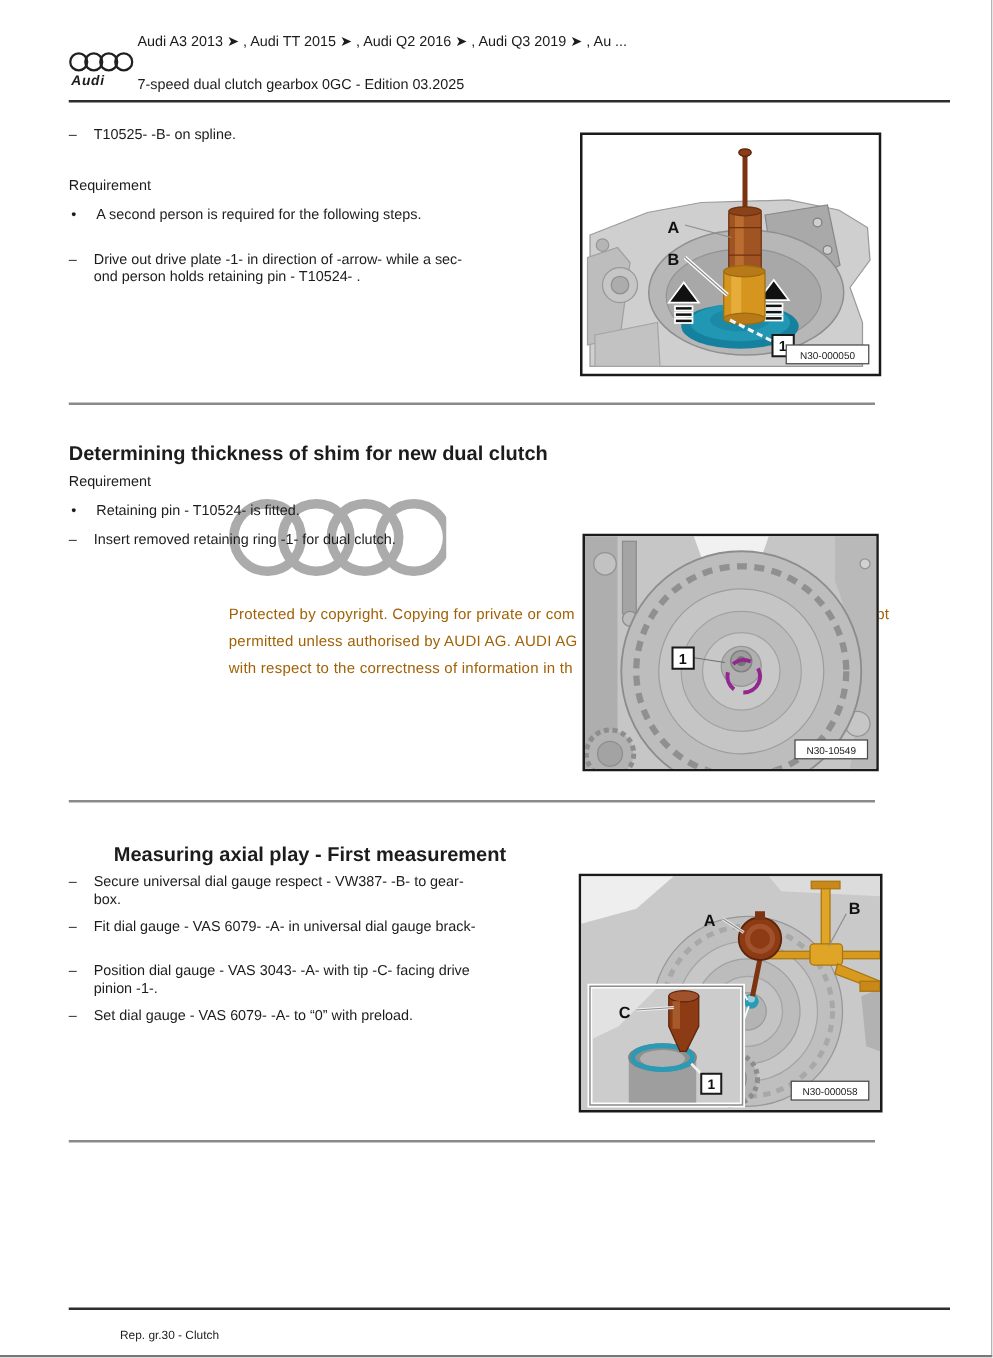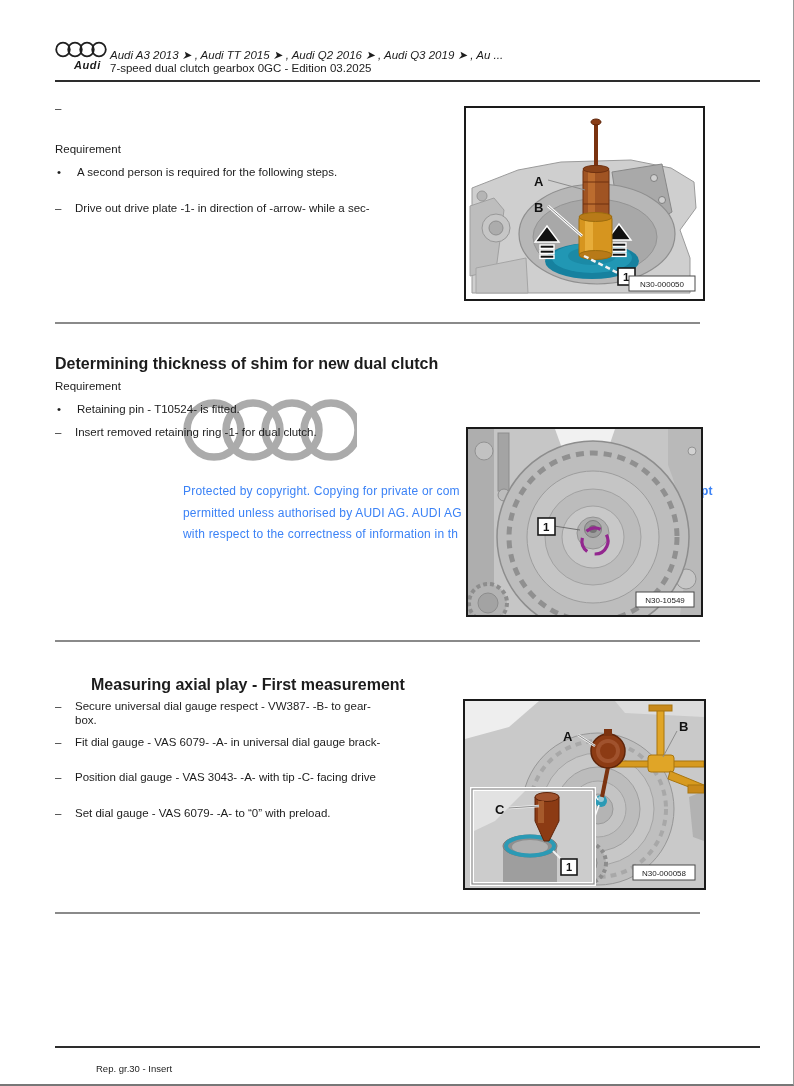--- a/index.html
+++ b/index.html
@@ -18,21 +18,21 @@
   .rule-mid  { background:#8a8a8a; height:2px; }
 
   
   .step { display:flex; z-index:2; }
   .step .marker { width:20px; flex:none; font-size:11.5px; line-height:14px; }
   .step .lines div { font-size:11.5px; line-height:14px; white-space:nowrap; }
   .plainline { font-size:11.5px; line-height:14px; white-space:nowrap; z-index:2; }
   .heading { font-size:16px; font-weight:bold; white-space:nowrap; z-index:2; }
 
   
-  .wm-text { font-size:12px; color:#3b82f6; white-space:nowrap; z-index:1; letter-spacing:0.2px; }
+  .wm-text { font-size:12px; color:#a16207; white-space:nowrap; z-index:1; letter-spacing:0.2px; }
 
   
   .figure { border:2px solid #1a1a1a; background:#fff; z-index:3; }
   .figure svg { display:block; }
 
   
   .pagenum { font-size:22px; line-height:22px;margin-top:38px; }
   .footlabel { font-size:9.5px; }
 </style>
 </head>
@@ -41,42 +41,44 @@
 <div class="page">
 
   <svg class="abs" style="left:55px; top:41px;" width="52" height="17" viewBox="0 0 52 17">
     <g fill="none" stroke="#1f1f1f" stroke-width="1.8">
       <circle cx="8" cy="8.5" r="6.8"></circle>
       <circle cx="20" cy="8.5" r="6.8"></circle>
       <circle cx="32" cy="8.5" r="6.8"></circle>
       <circle cx="44" cy="8.5" r="6.8"></circle>
     </g>
   </svg>
-  <div class="abs brand-word" style="left:57px; top:59px;margin-left:17px;">Audi</div>
-
-  <div class="abs hline" style="left:110px; top:48px;font-style:italic;">Audi A3 2013 ➤ , Audi TT 2015 ➤ , Audi Q2 2016 ➤ , Audi Q3 2019 ➤ , Au ...</div>
+  <div class="abs brand-word" style="left:57px; top:59px;">Audi</div>
+
+  <div class="abs hline" style="left:110px; top:26px;">Audi A3 2013 ➤ , Audi TT 2015 ➤ , Audi Q2 2016 ➤ , Audi Q3 2019 ➤ , Au ...</div>
   <div class="abs hline" style="left:110px; top:62px;">7-speed dual clutch gearbox 0GC - Edition 03.2025</div>
   <div class="abs rule-dark" style="left:55px; top:80px; width:705px;"></div>
 
   <div class="abs step" style="left:55px; top:101px;">
     <span class="marker">–</span>
     <span class="lines">
+      <div>T10525- -B- on spline.</div>
     </span>
   </div>
   <div class="abs plainline" style="left:55px; top:142px;">Requirement</div>
   <div class="abs step" style="left:57px; top:165px;">
     <span class="marker">•</span>
     <span class="lines">
       <div>A second person is required for the following steps.</div>
     </span>
   </div>
   <div class="abs step" style="left:55px; top:201px;">
     <span class="marker">–</span>
     <span class="lines">
       <div>Drive out drive plate -1- in direction of -arrow- while a sec-</div>
+      <div>ond person holds retaining pin - T10524- .</div>
     </span>
   </div>
 
   <div class="abs figure" style="left:464px; top:106px; width:237px; height:191px;">
     <svg width="237" height="191" viewBox="0 0 237 191">
 
       <path d="M6 80 L52 62 L95 54 L165 52 L205 60 L228 74 L230 100 L214 122 L224 150 L224 185 L6 185 Z" fill="#cfcfcf" stroke="#9b9b9b" stroke-width="1"></path>
       <path d="M4 98 L28 90 L38 102 L30 162 L4 168 Z" fill="#bdbdbd" stroke="#a0a0a0"></path>
       <circle cx="30" cy="120" r="14" fill="#c6c6c6" stroke="#989898"></circle>
       <circle cx="30" cy="120" r="7" fill="#acacac" stroke="#8f8f8f"></circle>
@@ -161,21 +163,21 @@
   <svg class="abs" style="left:183px; top:398px; z-index:0;" width="174" height="64" viewBox="0 0 174 64">
     <g fill="none" stroke="#ababab" stroke-width="7.5">
       <circle cx="31" cy="32" r="27"></circle>
       <circle cx="70" cy="32" r="27"></circle>
       <circle cx="109" cy="32" r="27"></circle>
       <circle cx="148" cy="32" r="27"></circle>
     </g>
   </svg>
 
   <div class="abs wm-text" style="left:183px; top:484px;">Protected by copyright. Copying for private or com</div>
-  <div class="abs wm-text" style="left:701px; top:484px;font-weight:bold;">pt</div>
+  <div class="abs wm-text" style="left:701px; top:484px;">pt</div>
   <div class="abs wm-text" style="left:183px; top:527px;">with respect to the correctness of information in th</div>
   <div class="abs wm-text" style="left:183px; top:506px;">permitted unless authorised by AUDI AG. AUDI AG</div>
 
   <div class="abs figure" style="left:466px; top:427px; width:233px; height:186px;">
     <svg width="233" height="186" viewBox="0 0 233 186">
       <rect width="233" height="186" fill="#c6c6c6"></rect>
       <rect x="0" y="0" width="26" height="186" fill="#aeaeae"></rect>
       <circle cx="16" cy="22" r="9" fill="#c2c2c2" stroke="#929292"></circle>
       <rect x="30" y="4" width="11" height="58" fill="#a4a4a4" stroke="#8d8d8d"></rect>
       <circle cx="36" cy="66" r="6" fill="#bcbcbc" stroke="#8d8d8d"></circle>
@@ -224,20 +226,21 @@
   <div class="abs step" style="left:55px; top:735px;">
     <span class="marker">–</span>
     <span class="lines">
       <div>Fit dial gauge - VAS 6079- -A- in universal dial gauge brack-</div>
     </span>
   </div>
   <div class="abs step" style="left:55px; top:770px;">
     <span class="marker">–</span>
     <span class="lines">
       <div>Position dial gauge - VAS 3043- -A- with tip -C- facing drive</div>
+      <div>pinion -1-.</div>
     </span>
   </div>
   <div class="abs step" style="left:55px; top:806px;">
     <span class="marker">–</span>
     <span class="lines">
       <div>Set dial gauge - VAS 6079- -A- to “0” with preload.</div>
     </span>
   </div>
 
   <div class="abs figure" style="left:463px; top:699px; width:239px; height:187px;">
@@ -314,15 +317,15 @@
 
       <rect x="168" y="164" width="62" height="15" fill="#fff" stroke="#4a4a4a" stroke-width="1"></rect>
       <text x="199" y="175" font-size="8" text-anchor="middle" fill="#222">N30-000058</text>
     </svg>
   </div>
 
   <div class="abs rule-mid" style="left:55px; top:912px; width:645px;"></div>
 
   <div class="abs rule-dark" style="left:55px; top:1046px; width:705px;"></div>
   <div class="abs pagenum" style="left:55px; top:1051px;">18</div>
-  <div class="abs footlabel" style="left:96px; top:1063px;">Rep. gr.30 - Insert</div>
+  <div class="abs footlabel" style="left:96px; top:1063px;">Rep. gr.30 - Clutch</div>
 
 </div>
 
 </body></html>

